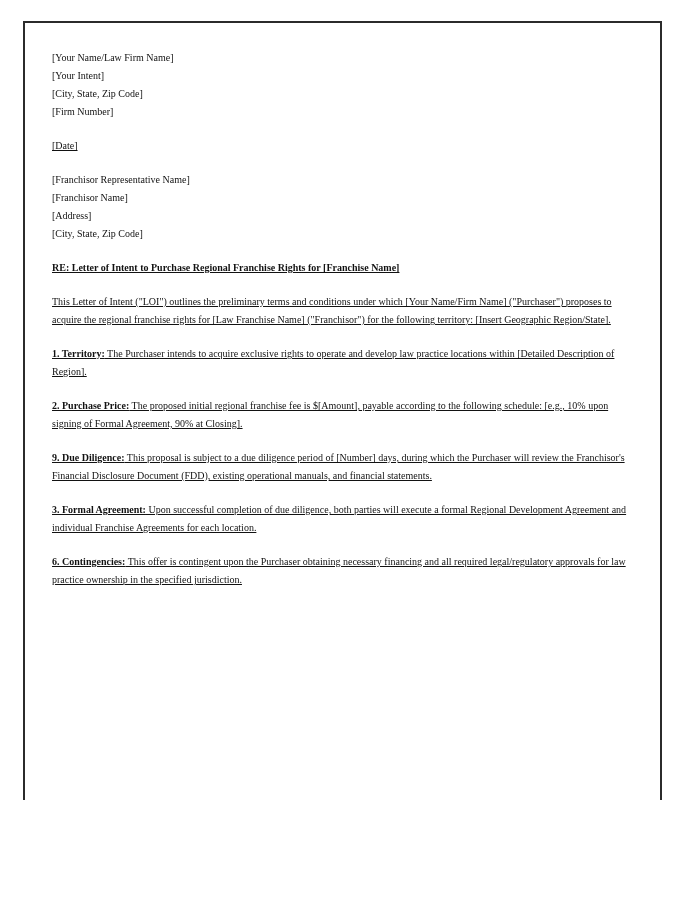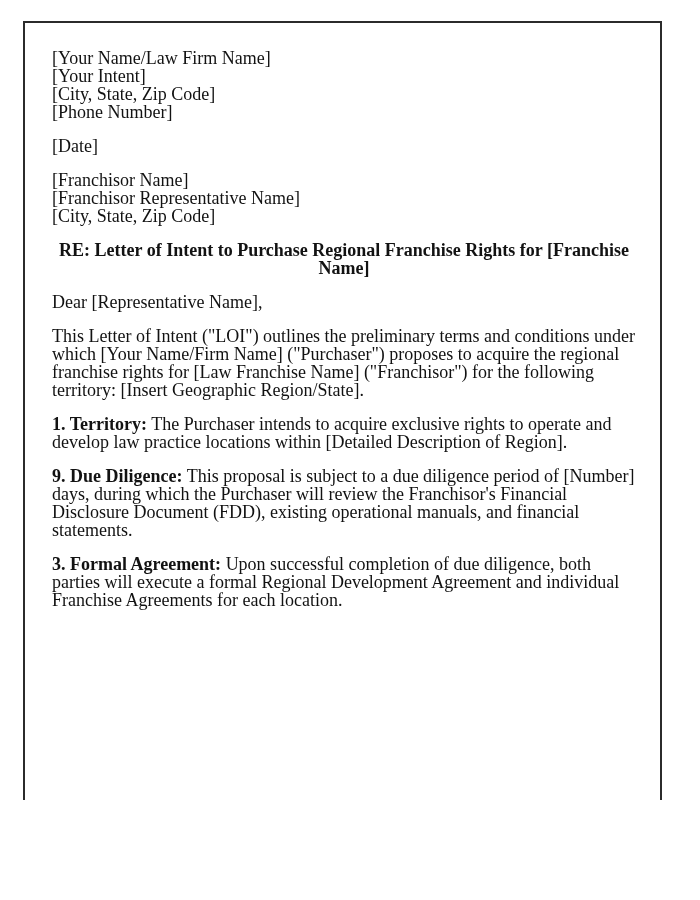--- a/index.html
+++ b/index.html
@@ -21,71 +21,73 @@
     width: 639px;
     height: 779px;
     box-sizing: border-box;
     border: 2px solid #2b2b2b;
     border-bottom: none;
     background: #ffffff;
     overflow: visible;
   }
   .content {
     padding: 26px 24px 0 27px;
-    font-size: 18px;
+    font-size: 10px;
     line-height: 18px;
   }
   .content p {
     margin: 0 0 16px 0;
+    text-decoration: underline;
   }
   .addr-block {
     margin: 0 0 16px 0;
   }
   .addr-line {
     line-height: 18px;
   }
   .subject {
     font-weight: bold;
-    text-align: center;
   }
   .term-label {
     font-weight: bold;
     margin-top: 7px;
   }
 </style>
 </head>
 <body>
 
 <div class="frame">
   <div class="content">
 
     <div class="addr-block">
       <div class="addr-line">[Your Name/Law Firm Name]</div>
       <div class="addr-line">[Your Intent]</div>
       <div class="addr-line">[City, State, Zip Code]</div>
-      <div class="addr-line">[Phone Number]</div>
+      <div class="addr-line">[Firm Number]</div>
     </div>
 
     <p>[Date]</p>
 
     <div class="addr-block">
+      <div class="addr-line">[Franchisor Representative Name]</div>
       <div class="addr-line">[Franchisor Name]</div>
-      <div class="addr-line">[Franchisor Representative Name]</div>
+      <div class="addr-line">[Address]</div>
       <div class="addr-line">[City, State, Zip Code]</div>
     </div>
 
     <p class="subject">RE: Letter of Intent to Purchase Regional Franchise Rights for [Franchise Name]</p>
 
-    <p>Dear [Representative Name],</p>
 
     <p>This Letter of Intent ("LOI") outlines the preliminary terms and conditions under which [Your Name/Firm Name] ("Purchaser") proposes to acquire the regional franchise rights for [Law Franchise Name] ("Franchisor") for the following territory: [Insert Geographic Region/State].</p>
 
     <p><strong class="term-label">1. Territory:</strong><span> The Purchaser intends to acquire exclusive rights to operate and develop law practice locations within [Detailed Description of Region].</span></p>
 
+    <p><strong class="term-label">2. Purchase Price:</strong><span> The proposed initial regional franchise fee is $[Amount], payable according to the following schedule: [e.g., 10% upon signing of Formal Agreement, 90% at Closing].</span></p>
 
 
     <p><strong class="term-label">9. Due Diligence:</strong><span> This proposal is subject to a due diligence period of [Number] days, during which the Purchaser will review the Franchisor's Financial Disclosure Document (FDD), existing operational manuals, and financial statements.</span></p>
 
     <p><strong class="term-label">3. Formal Agreement:</strong><span> Upon successful completion of due diligence, both parties will execute a formal Regional Development Agreement and individual Franchise Agreements for each location.</span></p>
 
+    <p><strong class="term-label">6. Contingencies:</strong><span> This offer is contingent upon the Purchaser obtaining necessary financing and all required legal/regulatory approvals for law practice ownership in the specified jurisdiction.</span></p>
 
   </div>
 </div>
 
 </body></html>

